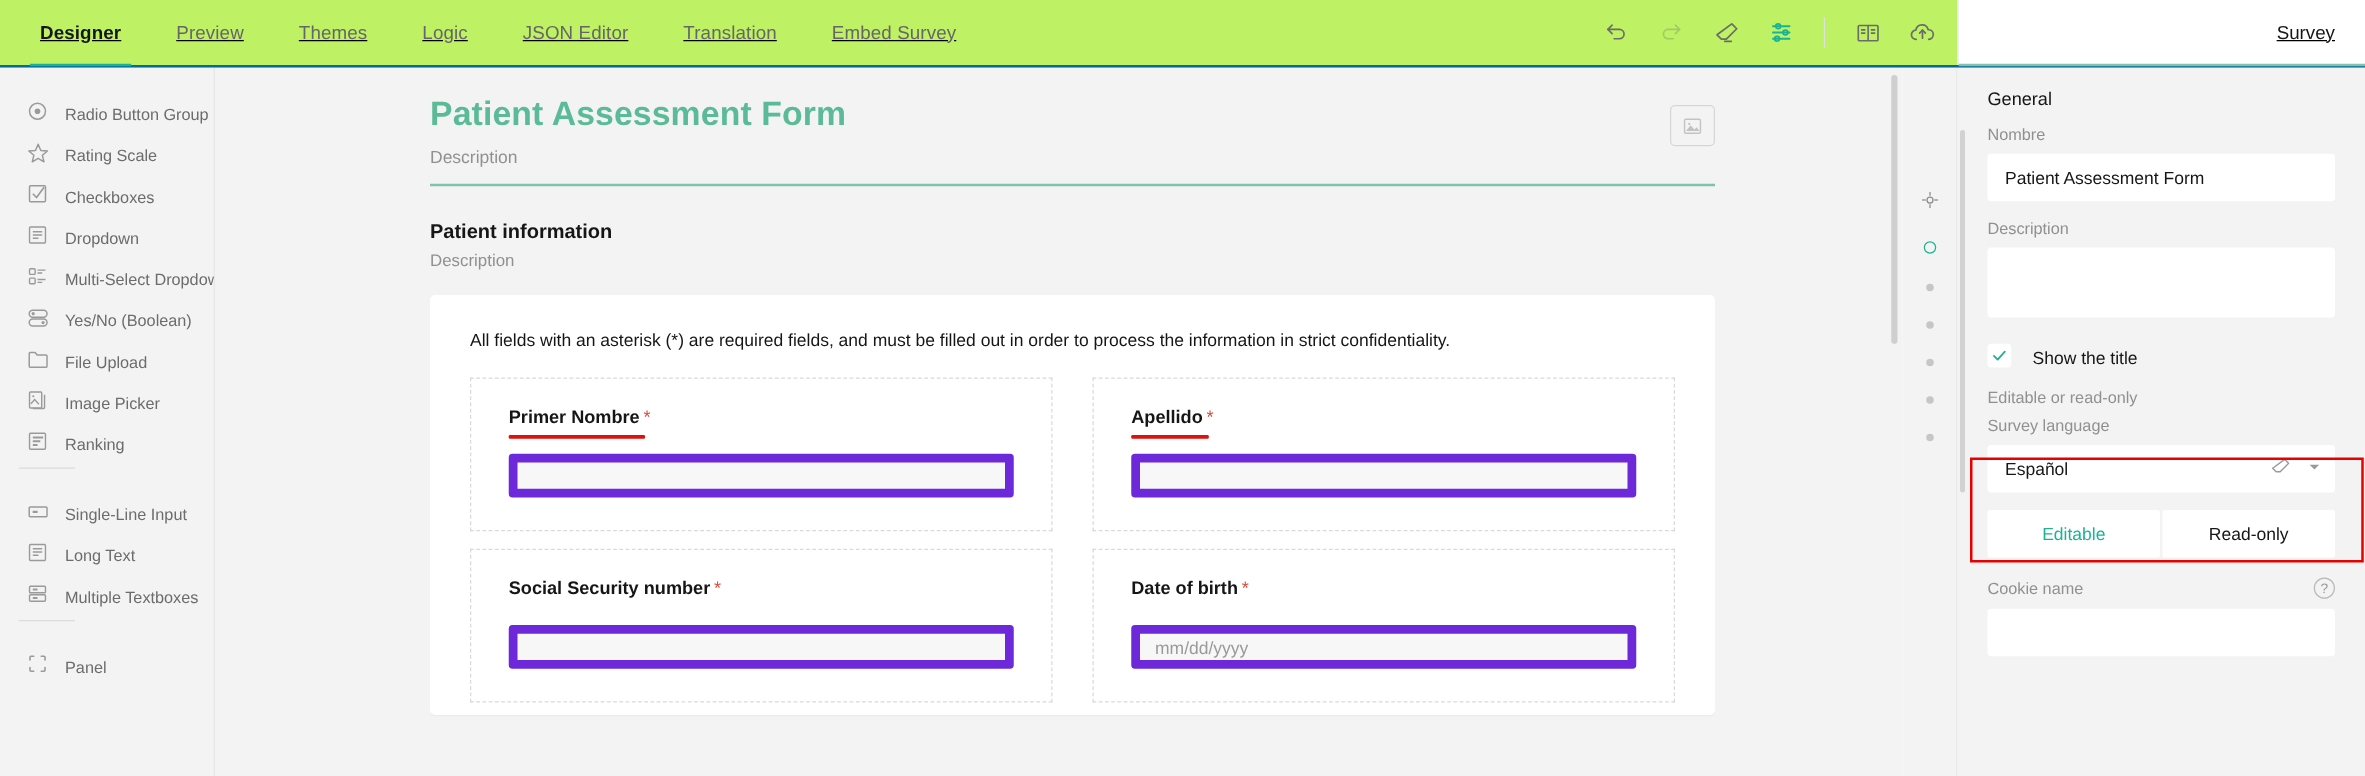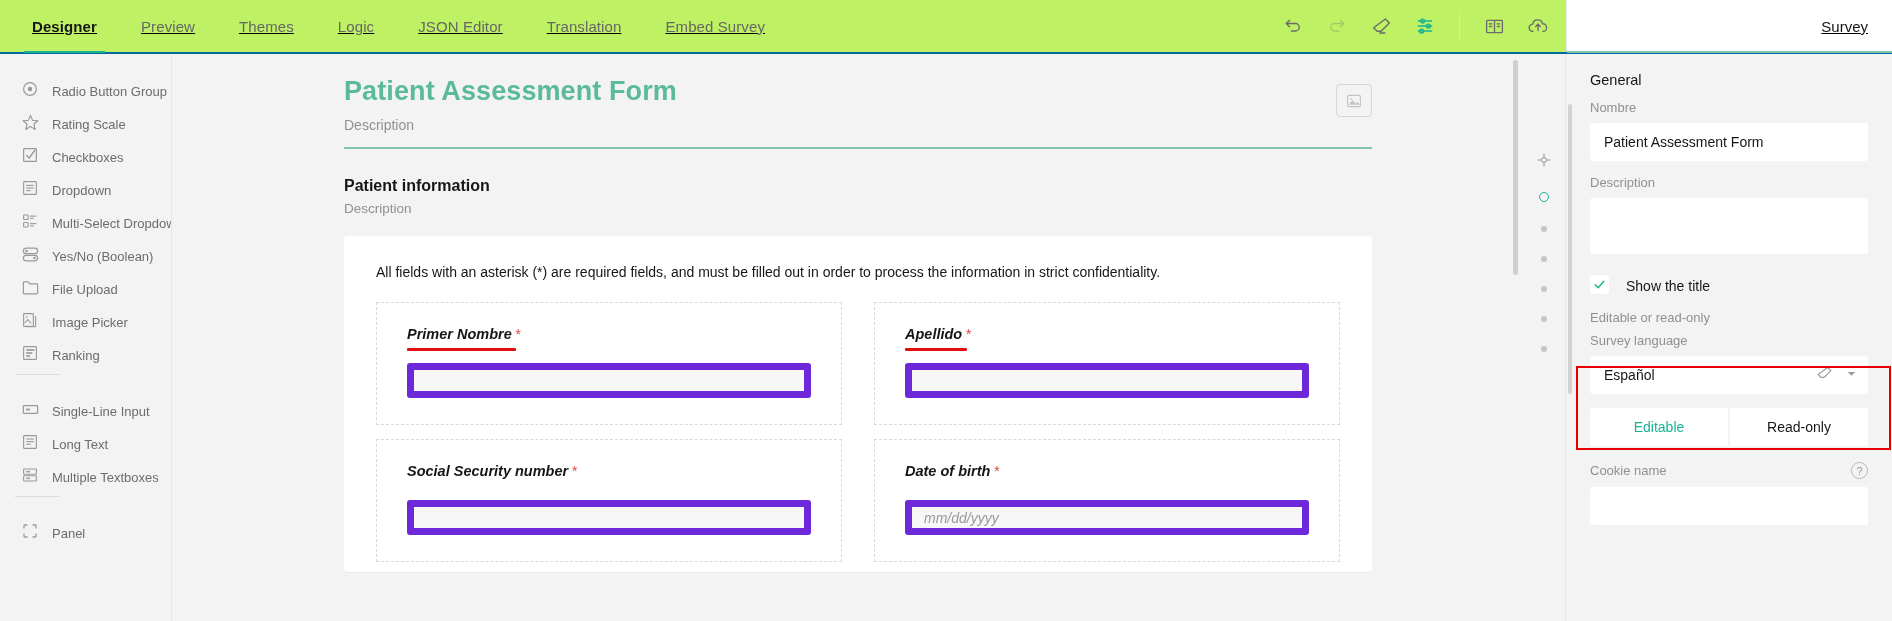--- a/index.html
+++ b/index.html
@@ -77,21 +77,21 @@
   .page-block { margin: 0 48px 0 172px; max-width: 1028px; padding-top: 28px; }
   .page-title { font-size: 16px; font-weight: bold; color:#161616; }
   .page-desc { font-size: 13.5px; color:#909090; margin-top: 6px; }
 
   .panel-card {
     margin-top: 20px; background:#fff; border-radius: 4px; padding: 28px 32px 10px 32px;
     box-shadow: 0 1px 0 rgba(0,0,0,.03);
   }
   .panel-note { font-size: 14px; color:#161616; margin-bottom: 22px; }
 
-  .row { display:flex; gap: 18px; font-style: italic; }
+  .row { display:flex; gap: 18px; }
   .cell {
     flex:1; border: 1px dashed #d9d9d9; padding: 22px 30px 26px 30px; position:relative; min-width:0;
   }
   .cell + .cell { margin-left: 14px; }
   .q-label { font-size: 14.5px; font-weight: bold; color:#161616; display:inline-block; position:relative; white-space:nowrap;}
   .req { color:#d9483b; font-weight: normal; margin-left: 3px; }
   .redline { position:absolute; left: 0; right: 4px; bottom: -9px; height: 3px; background:#e10f0f; border-radius:1px; }
   .q-input {
     margin-top: 20px; height: 35px; background:#f7f7f7; border:7px solid #6d28d9; border-radius:3px;
     display:flex; align-items:center; padding: 0 12px; font-size: 14px; color:#9a9a9a;

